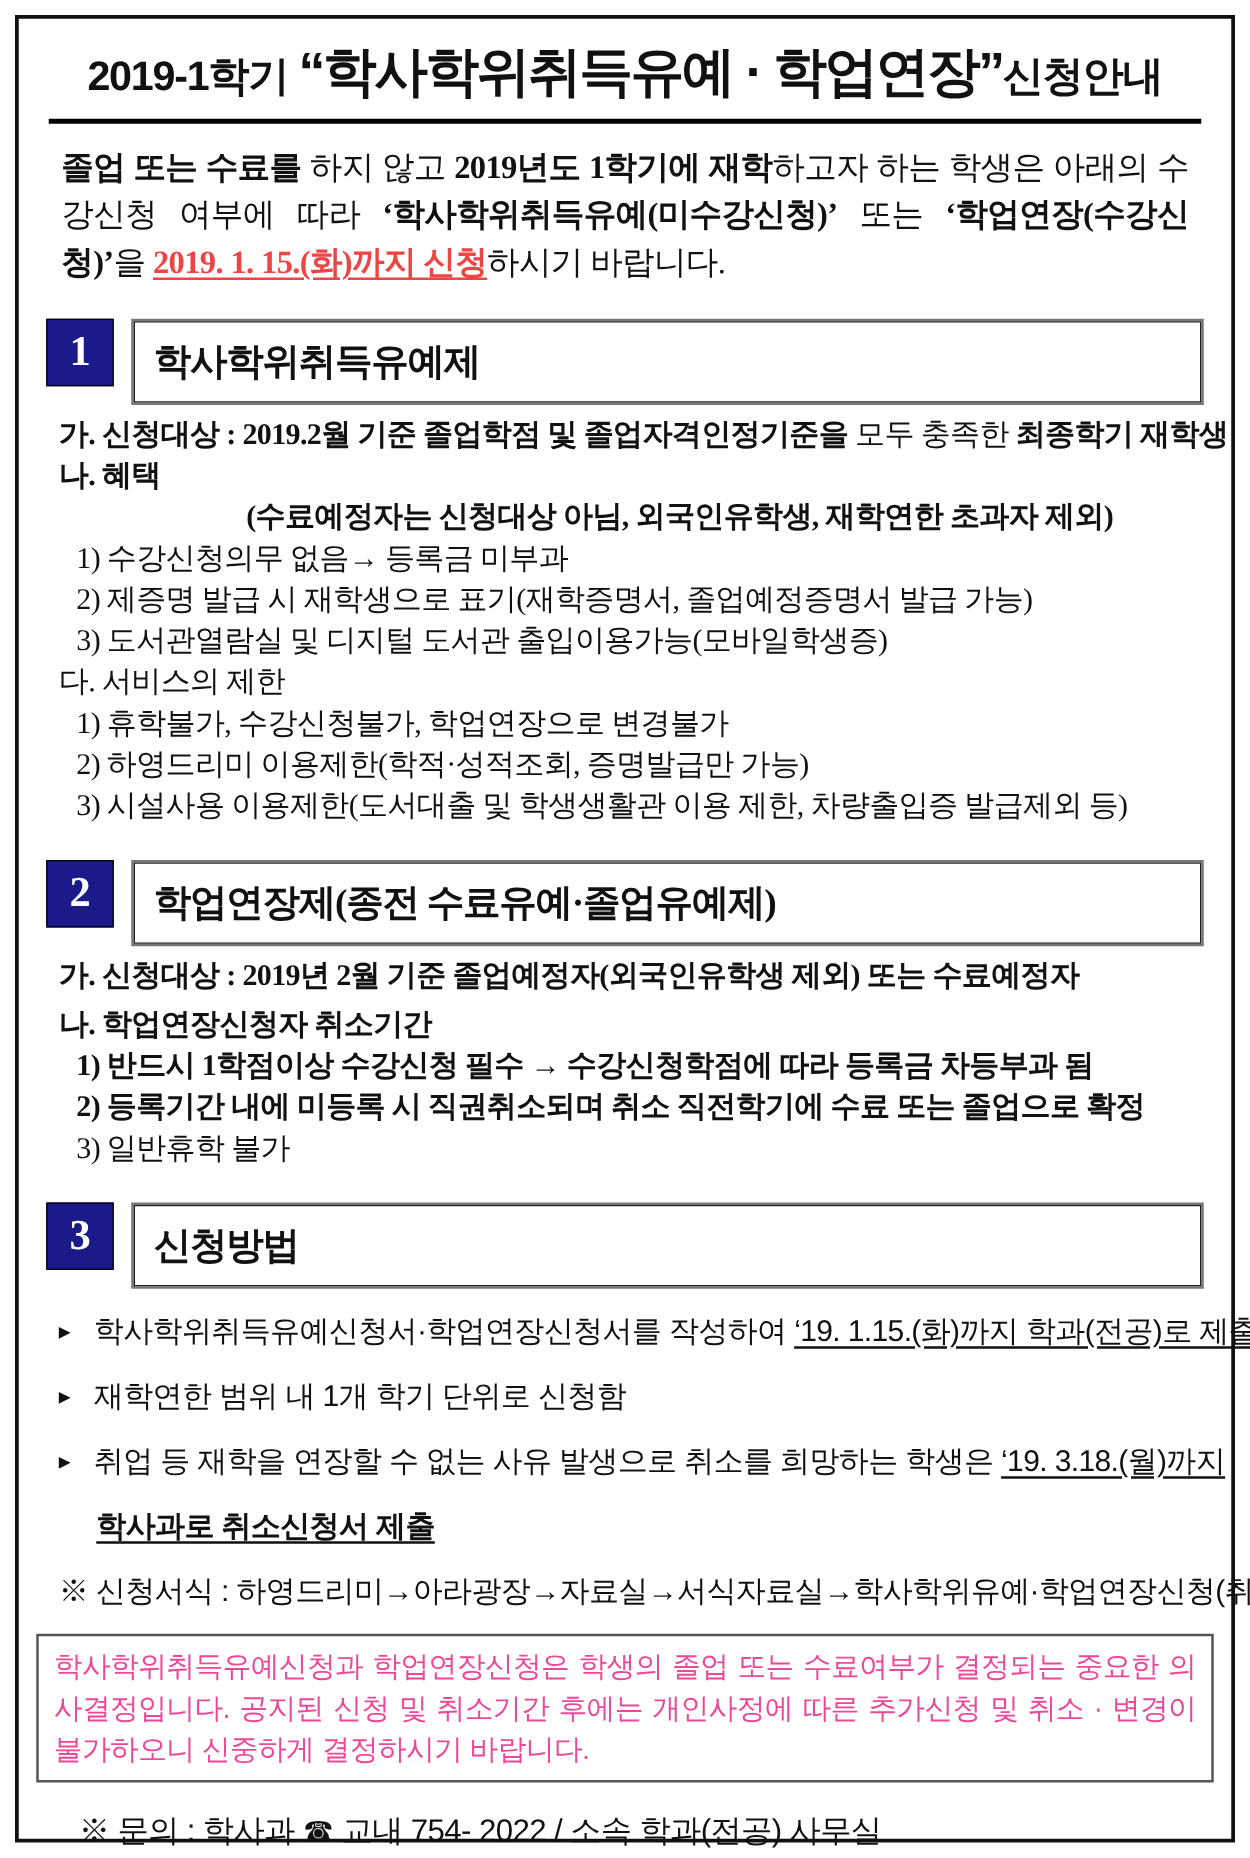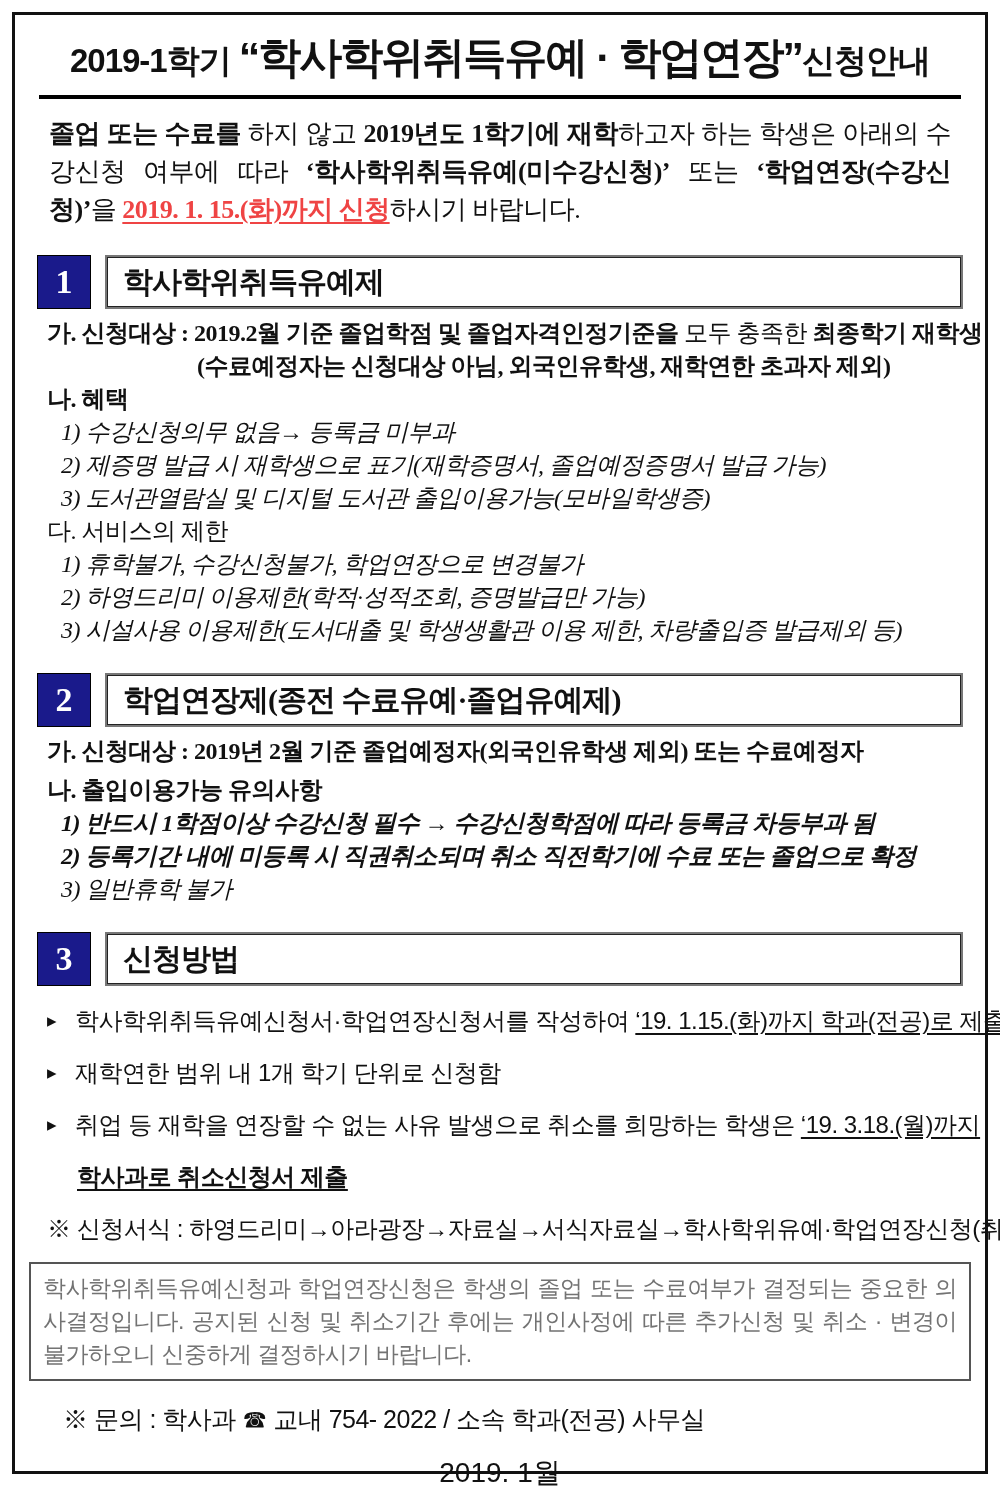--- a/index.html
+++ b/index.html
@@ -20,40 +20,40 @@
   
   .intro{margin:16px 14px 0;font-size:26px;line-height:38px;text-align:justify;
          letter-spacing:-0.5px;}
 
   
   .sec-head{display:flex;align-items:stretch;gap:14px;margin:26px 2px 0;}
   .badge{width:52px;height:52px;background:#1a1a8b;border:1px solid #000;color:#fff;
          display:flex;align-items:center;justify-content:center;
          font-family:"Liberation Serif",serif;font-weight:bold;font-size:34px;}
   .head-box{flex:1;border:2px solid #777;outline:1px solid #222;outline-offset:-3px;
-            display:flex;align-items:center;padding:0 16px;font-size:30px;font-weight:600;
+            display:flex;padding:12px 16px;font-size:30px;font-weight:600;
             letter-spacing:-1px;}
 
   
   .sec-body{margin:8px 12px 0;font-size:24px;line-height:33px;letter-spacing:-0.5px;}
   .sec-body .line{white-space:nowrap;}
-  .ind1{padding-left:14px;font-style:italic;}
+  .ind1{padding-left:14px;}
   .ind2{padding-left:150px;}
   .cont{padding-left:30px;}
   .gap-top{margin-top:6px;}
 
   
   .sans{font-family:"Liberation Sans",sans-serif;}
   .sec3 .line{line-height:35px;margin-top:17px;}
   .marker{display:inline-block;width:28px;font-size:19px;vertical-align:2px;color:#111;}
 
   
   .notice{margin:16px -6px 0;border:2px solid #555;padding:8px 12px;
           font-family:"Liberation Sans",sans-serif;font-size:23px;line-height:33px;
-          color:#737373;text-align:justify;letter-spacing:-0.5px;}
+          color:#ec4899;text-align:justify;letter-spacing:-0.5px;}
 
   
   .contact{margin:22px 28px 0;font-family:"Liberation Sans",sans-serif;font-size:25px;
            letter-spacing:-0.5px;}
   .date{margin-top:18px;text-align:center;font-family:"Liberation Sans",sans-serif;
         font-size:28px;}
   .signature{margin-top:4px;text-align:center;font-family:"Liberation Sans",sans-serif;
              font-size:46px;font-weight:bold;letter-spacing:2px;}
 </style>
 </head>
@@ -69,40 +69,40 @@
     <div class="intro"><span class="b">졸업 또는 수료를</span><span> 하지 않고 </span><span class="b">2019년도 1학기에 재학</span><span>하고자 하는 학생은 아래의 수강신청 여부에 따라 </span><span class="b">‘학사학위취득유예(미수강신청)’</span><span> 또는 </span><span class="b">‘학업연장(수강신청)’</span><span>을 </span><span class="b u" style="color: #ef4444;">2019. 1. 15.(화)까지 신청</span><span>하시기 바랍니다.</span></div>
 
     <div class="sec-head">
       <div class="badge">1</div>
       <div class="head-box">
         <span>학사학위취득유예제</span>
       </div>
     </div>
     <div class="sec-body">
         <div class="line"><span class="b">가. 신청대상 : 2019.2월 기준 졸업학점 및 졸업자격인정기준을</span><span> 모두 충족한 </span><span class="b">최종학기 재학생</span></div>
+        <div class="line"><span class="b">나. 혜택</span></div>
         <div class="line ind2"><span class="b">(수료예정자는 신청대상 아님, 외국인유학생, 재학연한 초과자 제외)</span></div>
-        <div class="line"><span class="b">나. 혜택</span></div>
         <div class="line ind1"><span>1) 수강신청의무 없음→ 등록금 미부과</span></div>
         <div class="line ind1"><span>2) 제증명 발급 시 재학생으로 표기(재학증명서, 졸업예정증명서 발급 가능)</span></div>
         <div class="line ind1"><span>3) 도서관열람실 및 디지털 도서관 출입이용가능(모바일학생증)</span></div>
         <div class="line"><span>다. 서비스의 제한</span></div>
         <div class="line ind1"><span>1) 휴학불가, 수강신청불가, 학업연장으로 변경불가</span></div>
         <div class="line ind1"><span>2) 하영드리미 이용제한(학적·성적조회, 증명발급만 가능)</span></div>
         <div class="line ind1"><span>3) 시설사용 이용제한(도서대출 및 학생생활관 이용 제한, 차량출입증 발급제외 등)</span></div>
       </div>
 
     <div class="sec-head">
       <div class="badge">2</div>
       <div class="head-box">
         <span>학업연장제(종전 수료유예·졸업유예제)</span>
       </div>
     </div>
     <div class="sec-body">
         <div class="line"><span class="b">가. 신청대상 : 2019년 2월 기준 졸업예정자(외국인유학생 제외) 또는 수료예정자</span></div>
-        <div class="line gap-top"><span class="b">나. 출입이용가능 유의사항</span></div>
+        <div class="line gap-top"><span class="b">나. 학업연장신청자 취소기간</span></div>
         <div class="line ind1"><span class="b">1) 반드시 1학점이상 수강신청 필수 → 수강신청학점에 따라 등록금 차등부과 됨</span></div>
         <div class="line ind1"><span class="b">2) 등록기간 내에 미등록 시 직권취소되며 취소 직전학기에 수료 또는 졸업으로 확정</span></div>
         <div class="line ind1"><span>3) 일반휴학 불가</span></div>
       </div>
 
     <div class="sec-head">
       <div class="badge">3</div>
       <div class="head-box">
         <span>신청방법</span>
       </div>

